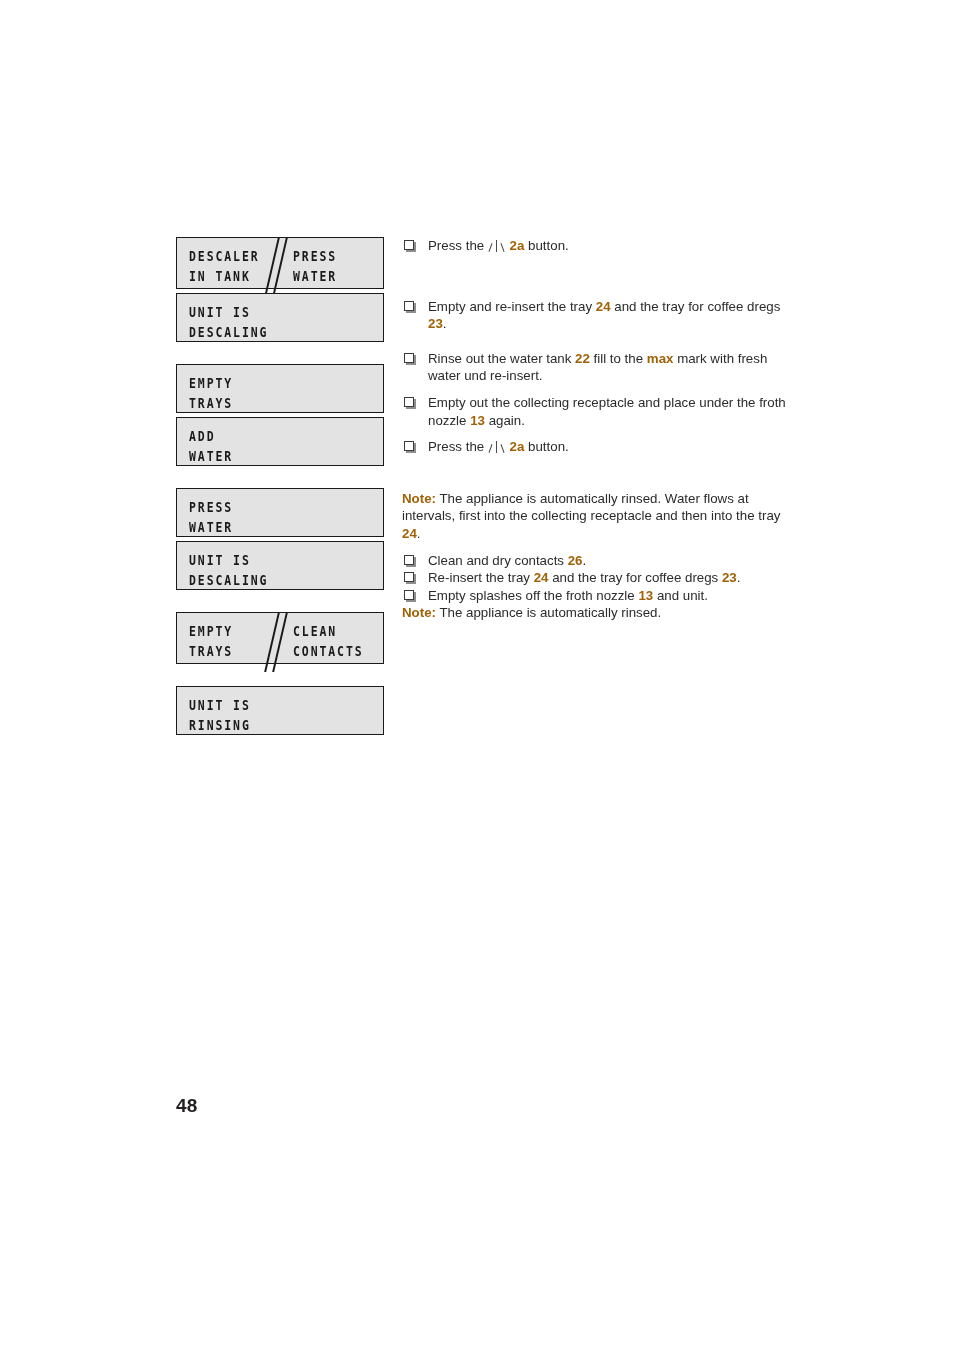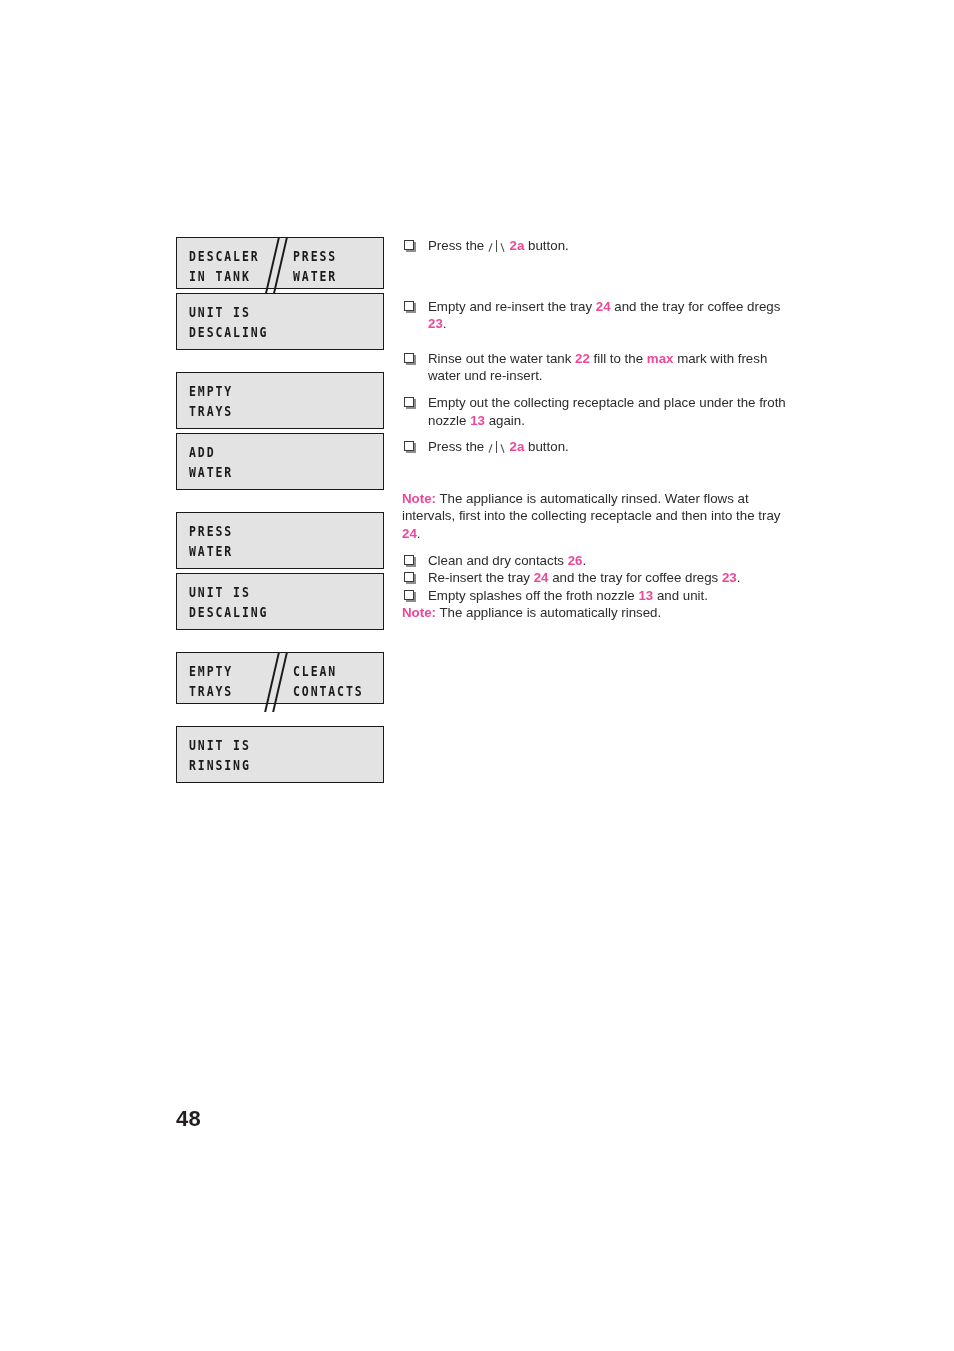--- a/index.html
+++ b/index.html
@@ -26,21 +26,21 @@
 
   .display-group {
     margin-bottom: 22px;
   }
   .display-group:last-child { margin-bottom: 0; }
 
   .lcd-box {
     position: relative;
     box-sizing: border-box;
     width: 208px;
-    height: 57px;
+    height: 49px;
     background: #e3e3e3;
     border: 1.4px solid #1a1a1a;
     margin-bottom: 4px;
     overflow: visible;
   }
   .lcd-box:last-child { margin-bottom: 0; }
 
   .lcd-box.split { height: 52px; }
 
   .lcd-line {
@@ -108,21 +108,21 @@
     position: absolute;
     left: 2px;
     top: 3px;
     width: 8px;
     height: 8px;
     border: 1.3px solid #3a3a3a;
     background: #ffffff;
     box-shadow: 2px 2px 0 0 #8e8e8e;
   }
 
-  b, .bold { font-weight: 700; color: #ec4899; }
+  b, .bold { font-weight: 700; color: #a16207; }
 
   .spacer-sm { height: 9px; }
   .spacer-md { height: 17px; }
   .spacer-lg { height: 26px; }
   .spacer-xl { height: 34px; }
 
   
   .steam-icon {
     display: inline-block;
     position: relative;
@@ -140,25 +140,24 @@
   }
   .steam-icon i.a { left: 1px;  transform: rotate(20deg);  height: 9px; }
   .steam-icon i.b { left: 7px;  height: 12px; }
   .steam-icon i.c { left: 13px; transform: rotate(-20deg); height: 9px; }
 
   
   #page-number {
     position: absolute;
     left: 176px;
     top: 1095px;
-    font-size: 22px;
+    font-size: 19px;
     font-weight: 700;
     color: #231f20;
     letter-spacing: 0.3px;
-    margin-top: 11px;
   }
 </style>
 </head>
 <body>
 
 <div id="display-column">
 
   <div class="display-group">
     <div class="lcd-box split">
       <span class="lcd-line row1">DESCALER</span>

